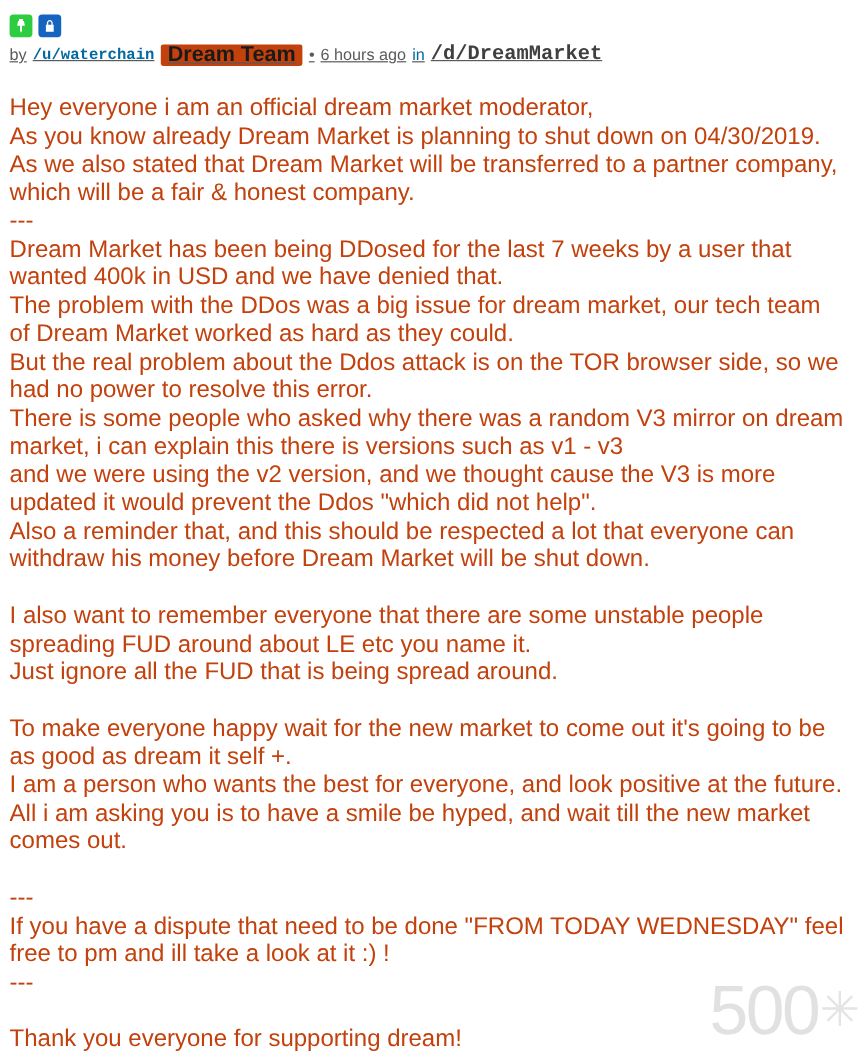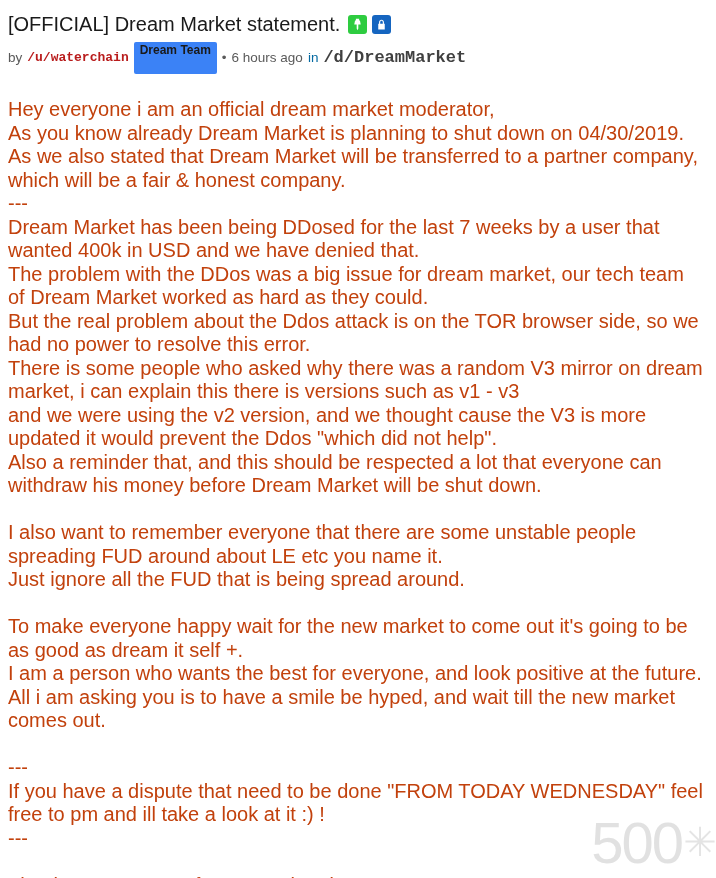--- a/index.html
+++ b/index.html
@@ -54,34 +54,35 @@
 
   .meta-row {
     font-size: 13.5px;
     line-height: 18px;
     color: #5a5a5a;
     margin: 0 0 10px 0;
     display: flex;
     align-items: center;
     flex-wrap: wrap;
     gap: 5px;
+    text-decoration: underline;
   }
   .meta-by { color: #5a5a5a; }
   .meta-user {
-    color: #b91c1c;
+    color: #0369a1;
     font-weight: bold;
     font-family: "Liberation Mono", monospace;
     font-size: 13px;
   }
   .flair {
-    background: #3b82f6;
+    background: #c2410c;
     color: #1a1a1a;
     font-weight: bold;
-    font-size: 12px;
-    padding: 1px 6px 16px 6px;
+    font-size: 18px;
+    padding: 1px 6px 2px 6px;
     border-radius: 2px;
     line-height: 15px;
     display: inline-block;
   }
   .meta-sep { color: #5a5a5a; }
   .meta-time { color: #5a5a5a; }
   .meta-in { color: #0369a1; }
   .meta-sub {
     color: #404040;
     font-weight: bold;
@@ -119,21 +120,20 @@
     font-size: 40px;
     color: rgba(120,120,120,0.20);
   }
 </style>
 </head>
 <body>
 
 <div id="page">
 
   <div class="title-row">
-    <span class="post-title">[OFFICIAL] Dream Market statement.</span>
     <span class="badge-icons">
       <span class="icon-box icon-green">
         <svg width="13" height="13" viewBox="0 0 16 16" aria-hidden="true">
           <path d="M6 1h4v2h1l1 5H9v5l-1 2-1-2V8H4l1-5h1z" fill="#ffffff"></path>
         </svg>
       </span>
       <span class="icon-box icon-blue">
         <svg width="13" height="13" viewBox="0 0 16 16" aria-hidden="true">
           <path d="M5 7V5.2C5 3.4 6.3 2 8 2s3 1.4 3 3.2V7h1v7H4V7h1zm1.4 0h3.2V5.2c0-1-.7-1.8-1.6-1.8s-1.6.8-1.6 1.8V7z" fill="#ffffff"></path>
         </svg>

